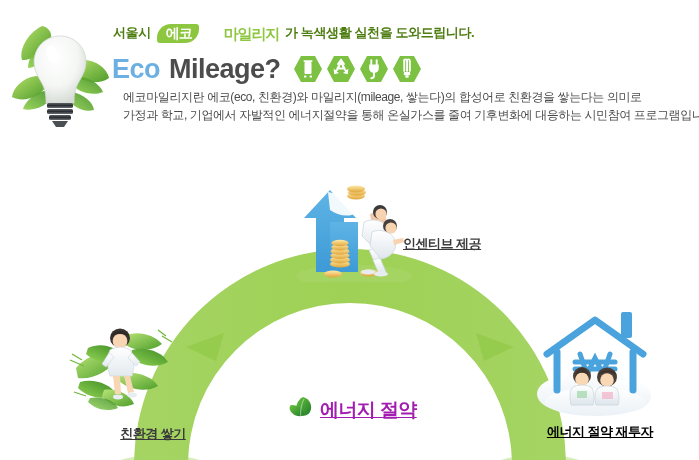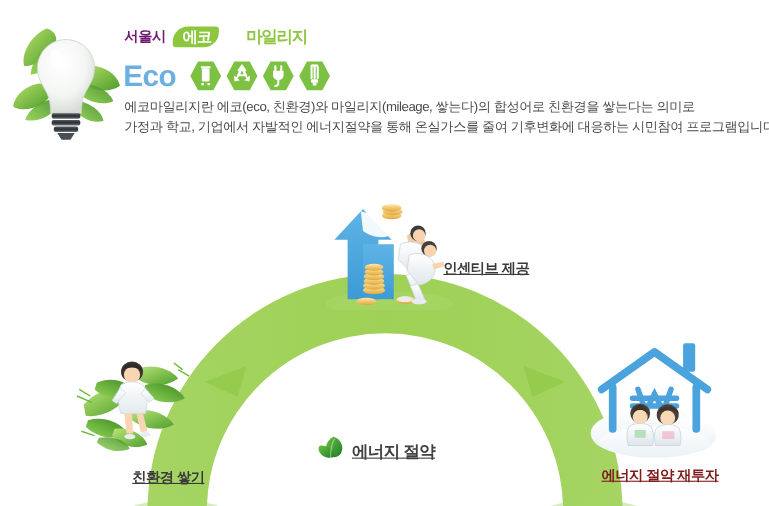--- a/index.html
+++ b/index.html
@@ -42,21 +42,21 @@
     top: 20px;
     height: 26px;
     display: flex;
     align-items: center;
     gap: 6px;
     white-space: nowrap;
   }
   .tagline-text {
     font-size: 13px;
     font-weight: bold;
-    color: #701a75;
+    color: #4d7c0f;
     letter-spacing: -0.4px;
   }
   #eco-logo {
     position: relative;
     display: inline-flex;
     align-items: center;
     height: 24px;
   }
   .logo-leaf {
     position: relative;
@@ -131,20 +131,21 @@
     left: 113px;
     top: 88px;
     width: 580px;
   }
   .desc-line {
     font-size: 12px;
     color: #4a4a4a;
     line-height: 18px;
     letter-spacing: -0.4px;
     white-space: nowrap;
+    margin-left: 10px;
   }
 
   
   #diagram {
     position: absolute;
     left: 0;
     top: 140px;
     width: 699px;
     height: 320px;
   }
@@ -207,40 +208,40 @@
     height: 110px;
   }
   #label-reinvest {
     position: absolute;
     left: 530px;
     top: 283px;
     width: 140px;
     text-align: center;
     font-size: 13px;
     font-weight: bold;
-    color: #7f1d1d;
+    color: #000000;
     letter-spacing: -0.5px;
     text-decoration: underline;
     white-space: nowrap;
   }
 
   
   #center-label {
     position: absolute;
     left: 288px;
     top: 255px;
     display: flex;
     align-items: center;
     gap: 4px;
     white-space: nowrap;
   }
   #center-label-text {
-    font-size: 15px;
-    font-weight: bold;
-    color: #404040;
+    font-size: 19px;
+    font-weight: bold;
+    color: #a21caf;
     letter-spacing: -0.6px;
     text-decoration: underline;
   }
 </style>
 </head>
 <body>
 
 <div id="page">
 
   <div id="header">
@@ -290,24 +291,26 @@
     </div>
 
     <div id="tagline-row">
       <span class="tagline-text">서울시</span>
 
       <span id="eco-logo">
         <span class="logo-leaf">에코</span>
         <span class="logo-word">마일리지</span>
       </span>
 
+      <span class="tagline-text">가  녹색생활 실천을 도와드립니다.</span>
     </div>
 
     <div id="headline-row">
       <span id="headline-eco">Eco</span>
+      <span id="headline-mileage">Mileage?</span>
 
       <span id="icon-row">
 
         <span class="hex">
           <svg width="30" height="28" viewBox="0 0 30 28">
             <polygon points="8,1 22,1 29,14 22,27 8,27 1,14" fill="#7cc142"></polygon>
             <rect x="11.5" y="7" width="7" height="12" rx="1" fill="#ffffff"></rect>
             <rect x="10.5" y="5.2" width="9" height="1.8" rx="0.8" fill="#ffffff"></rect>
             <rect x="11" y="20.4" width="2.4" height="2.2" rx="0.5" fill="#ffffff"></rect>
             <rect x="16.6" y="20.4" width="2.4" height="2.2" rx="0.5" fill="#ffffff"></rect>

